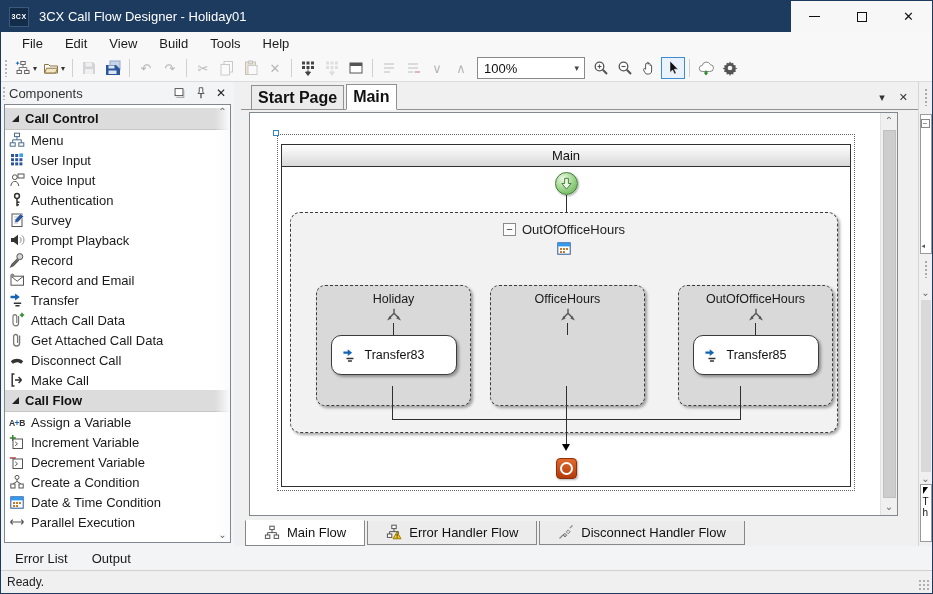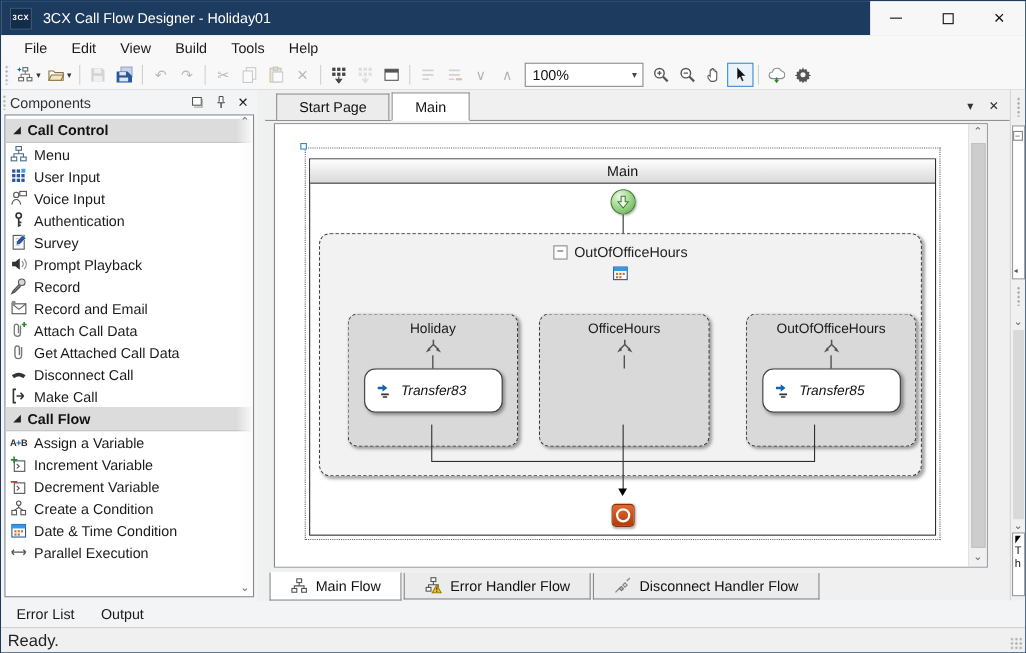--- a/index.html
+++ b/index.html
@@ -50,21 +50,21 @@
   .comp-item { height:20px; display:flex; align-items:center; padding-left:4px; gap:6px; font-size:13px; color:#1a1a1a; }
   .comp-item .icon { flex:0 0 auto; }
   .comp-scroll { position:absolute; right:0; top:0; bottom:0; width:15px; display:flex; flex-direction:column; align-items:center; justify-content:space-between; padding:2px 0; background:linear-gradient(to left, #fbfbfb, rgba(251,251,251,0)); }
   .scroll-arrow { font-size:10px; color:#6a6a6a; line-height:1; }
 
   .splitter { width:7px; flex:0 0 auto; }
 
   
   .editor { flex:1 1 auto; display:flex; flex-direction:column; min-width:0; background:#f0f0f0; }
   .doc-tabs { height:28px; flex:0 0 auto; display:flex; align-items:flex-end; padding-left:10px; border-bottom:1px solid #919191; }
-  .doc-tab { height:24px; display:flex; align-items:center; padding:0 20px; font-size:13px; font-weight:normal; color:#111; background:#ececec; border:1px solid #919191; border-bottom:none; margin-right:2px; position:relative; }
+  .doc-tab { height:24px; display:flex; align-items:center; padding:0 6px; font-size:16px; font-weight:bold; color:#111; background:#ececec; border:1px solid #919191; border-bottom:none; margin-right:2px; position:relative; }
   .doc-tab.active { background:#fff; height:26px; margin-bottom:-1px; border-bottom:1px solid #fff; z-index:2; }
   .doc-tab-ctrls { margin-left:auto; display:flex; align-items:center; gap:14px; padding:0 10px 6px 0; color:#333; }
   .doc-tab-ctrls .b { font-size:11px; line-height:1; }
 
   .canvas-wrap { flex:1 1 auto; position:relative; min-height:0; }
   .design-outer { position:absolute; left:8px; top:2px; right:20px; bottom:3px; border:1px solid #828790; background:#fff; display:flex; }
   .design-surface { flex:1 1 auto; position:relative; overflow:hidden; background:#fff; }
   .v-scroll { flex:0 0 17px; background:#f0f0f0; border-left:1px solid #e2e2e2; display:flex; flex-direction:column; align-items:center; }
   .v-scroll .scroll-arrow { padding:3px 0; }
   .v-thumb { flex:1 1 auto; width:13px; background:#cdcdcd; border:1px solid #c0c0c0; margin:1px 0; }
@@ -83,21 +83,21 @@
   .cond-head { display:flex; align-items:center; justify-content:center; margin-top:9px; gap:6px; }
   .expander { width:13px; height:13px; border:1px solid #8a8a8a; background:#fcfcfc; font-size:11px; line-height:11px; text-align:center; color:#333; }
   .cond-label { font-size:13px; color:#222; }
   .cond-cal { display:flex; justify-content:center; margin-top:3px; }
   .cond-cal svg { width:16px; height:16px; }
   .branch { position:absolute; top:72px; width:155px; height:121px; background:#d9d9d9; border:1px dashed #3c3c3c; border-radius:9px; box-shadow:2px 2px 3px rgba(0,0,0,.35); display:flex; flex-direction:column; align-items:center; }
   .branch-label { font-size:12.5px; color:#1a1a1a; margin-top:6px; }
   .branch-icon { margin-top:2px; height:15px; }
   .branch-icon svg { width:20px; height:14px; }
   .branch-line { width:1px; height:12px; background:#2f2f2f; }
-  .t-node { width:126px; height:40px; background:#fff; border:1.5px solid #3c3c3c; border-radius:10px; box-shadow:2px 2px 3px rgba(0,0,0,.35); display:flex; align-items:center; padding-left:10px; gap:7px;font-style:italic; }
+  .t-node { width:126px; height:40px; background:#fff; border:1.5px solid #3c3c3c; border-radius:10px; box-shadow:2px 2px 3px rgba(0,0,0,.35); display:flex; align-items:center; padding-left:10px; gap:7px; }
   .t-node .icon svg { width:15px; height:15px; }
   .t-label { font-size:12.5px; color:#111; }
   .end-node { position:absolute; left:306px; top:345px; width:21px; height:21px; border-radius:4px;
     background:linear-gradient(#e06a2d,#b53a0a); border:1px solid #8d2f08; display:flex; align-items:center; justify-content:center; box-shadow:1px 1px 2px rgba(0,0,0,.3); }
   .end-node::after { content:""; width:9px; height:9px; border:2.5px solid #fff; border-radius:50%; }
 
   
   .flow-tabs { height:27px; flex:0 0 auto; display:flex; align-items:center; padding-left:4px; }
   .flow-tab { height:24px; display:flex; align-items:center; gap:7px; padding:0 18px; font-size:13px; color:#111; background:#ececec; border:1px solid #888; border-top:none; margin-right:2px; }
   .flow-tab.active { background:#fff; height:26px; z-index:2; border-top:1px solid #fff; }
@@ -111,21 +111,21 @@
   .strip-box .mini-exp { position:absolute; right:1px; top:4px; width:9px; height:9px; border:1px solid #888; font-size:8px; line-height:7px; text-align:center; color:#444; }
   .strip-box .mini-arrow { position:absolute; left:1px; bottom:3px; font-size:7px; color:#555; }
   .strip-scroll { width:12px; flex:1 1 auto; margin-top:10px; display:flex; flex-direction:column; align-items:center; }
   .strip-scroll .track { width:10px; flex:1 1 auto; background:#d9d9d9; margin:2px 0; }
   .strip-frag { width:12px; height:58px; background:#fff; border:1px solid #9a9a9a; margin-bottom:4px; font-size:10px; color:#111; display:flex; flex-direction:column; align-items:center; padding-top:2px; line-height:11px; overflow:hidden; }
   .strip-frag .ptr { width:0; height:0; border-top:7px solid #000; border-right:5px solid transparent; margin-bottom:2px; }
 
   
   .bottom-dock { height:24px; flex:0 0 auto; background:#f3f4f5; display:flex; align-items:center; gap:24px; padding-left:14px; }
   .dock-tab { font-size:13px; color:#1a1a1a; }
-  .statusbar { height:23px; flex:0 0 auto; background:#f0f0f0; border-top:1px solid #d0d0d0; display:flex; align-items:center; font-size:15px; color:#222; padding-left:6px; position:relative; }
+  .statusbar { height:23px; flex:0 0 auto; background:#f0f0f0; border-top:1px solid #d0d0d0; display:flex; align-items:center; font-size:12px; color:#222; padding-left:6px; position:relative; }
   .resize-grip { position:absolute; right:2px; bottom:2px; width:12px; height:12px;
     background-image:radial-gradient(circle,#b0b0b0 1px,transparent 1.2px); background-size:4px 4px; }
 </style>
 </head>
 <body>
 
 <div class="window">
 
   <div class="titlebar">
     <div class="app-icon">
@@ -455,20 +455,29 @@
           </div>
           <div class="comp-item">
             <span class="icon">
               <svg viewBox="0 0 16 16">
                 <rect x="2" y="4.2" width="12.5" height="9" fill="#fff" stroke="#555"></rect>
                 <path d="M2 4.2l6.2 5 6.3-5" fill="none" stroke="#555"></path>
                 <circle cx="3.4" cy="3.4" r="2" fill="#8a8a8a"></circle>
               </svg>
             </span>
             <span>Record and Email</span>
+          </div>
+          <div class="comp-item">
+            <span class="icon">
+              <svg viewBox="0 0 16 16">
+                <path d="M1.5 3.8h4.6V1.4L10.8 5 6.1 8.6V6.2H1.5z" fill="#1464b4"></path>
+                <path d="M4.8 11.2h7.4M6.4 13.8h4.2" stroke="#333" stroke-width="1.6"></path>
+              </svg>
+            </span>
+            <span>Transfer</span>
           </div>
           <div class="comp-item">
             <span class="icon">
               <svg viewBox="0 0 16 16">
                 <path d="M9.6 4v7a2.8 2.8 0 11-5.6 0V4.6a1.9 1.9 0 113.8 0V11" fill="none" stroke="#777" stroke-width="1.2"></path>
                 <path d="M10.8 3h4.4M13 .8v4.4" stroke="#2a8a2a" stroke-width="1.5"></path>
               </svg>
             </span>
             <span>Attach Call Data</span>
           </div>

